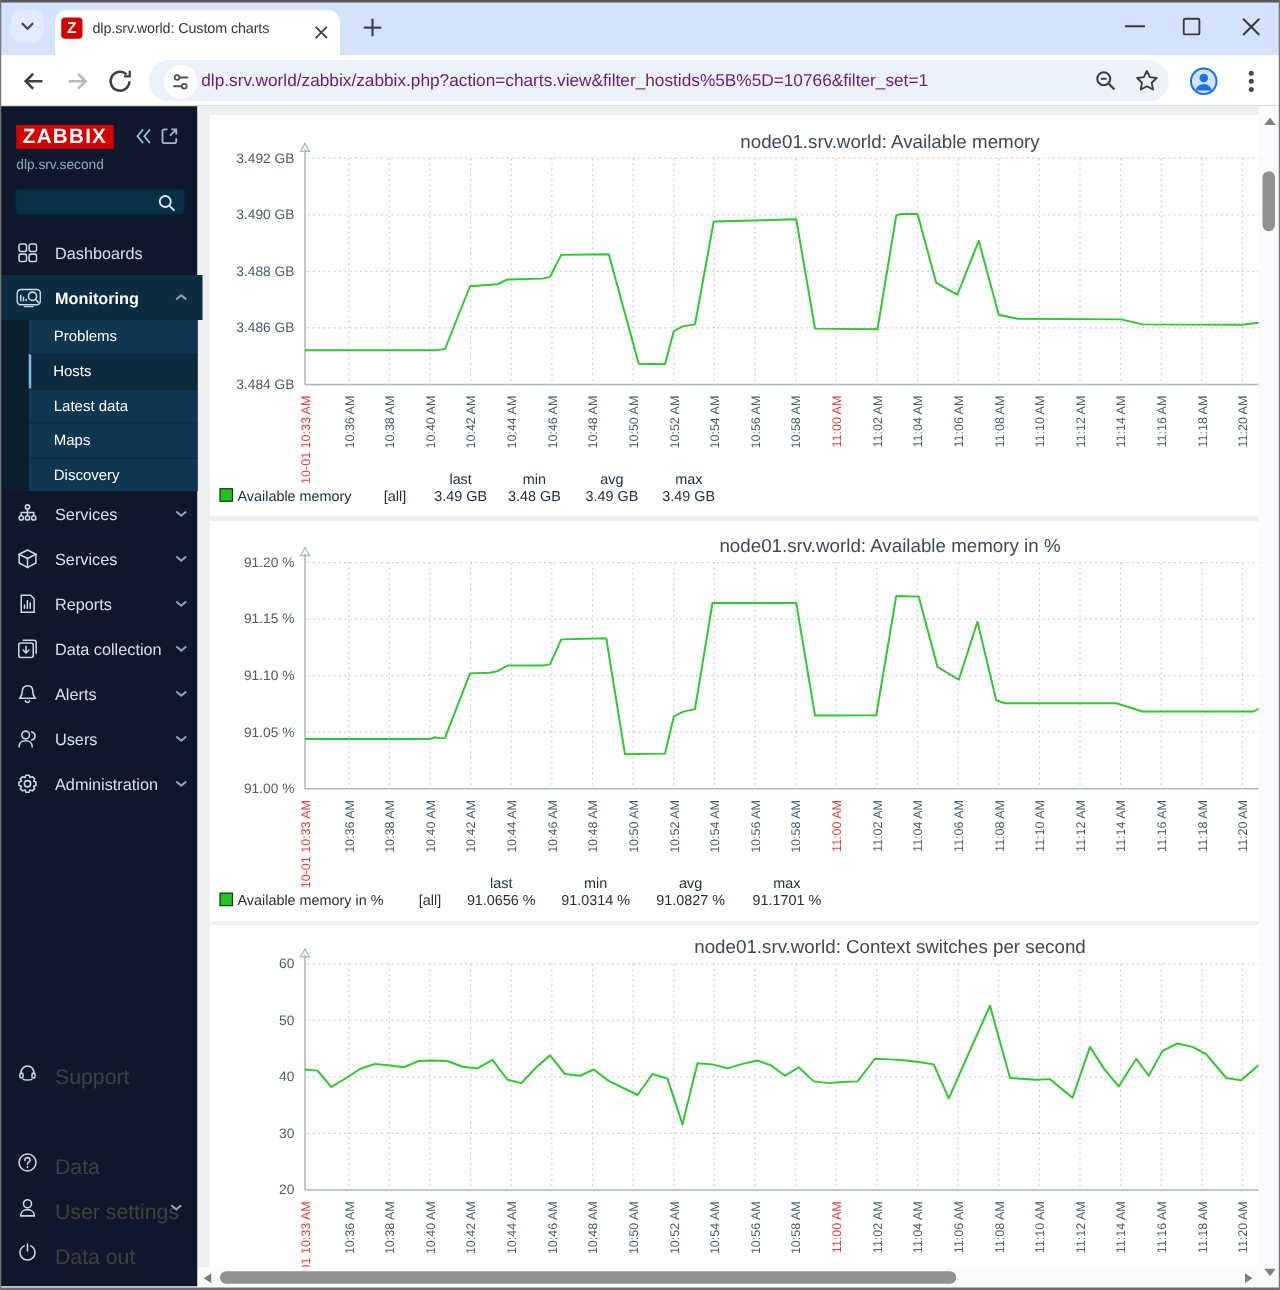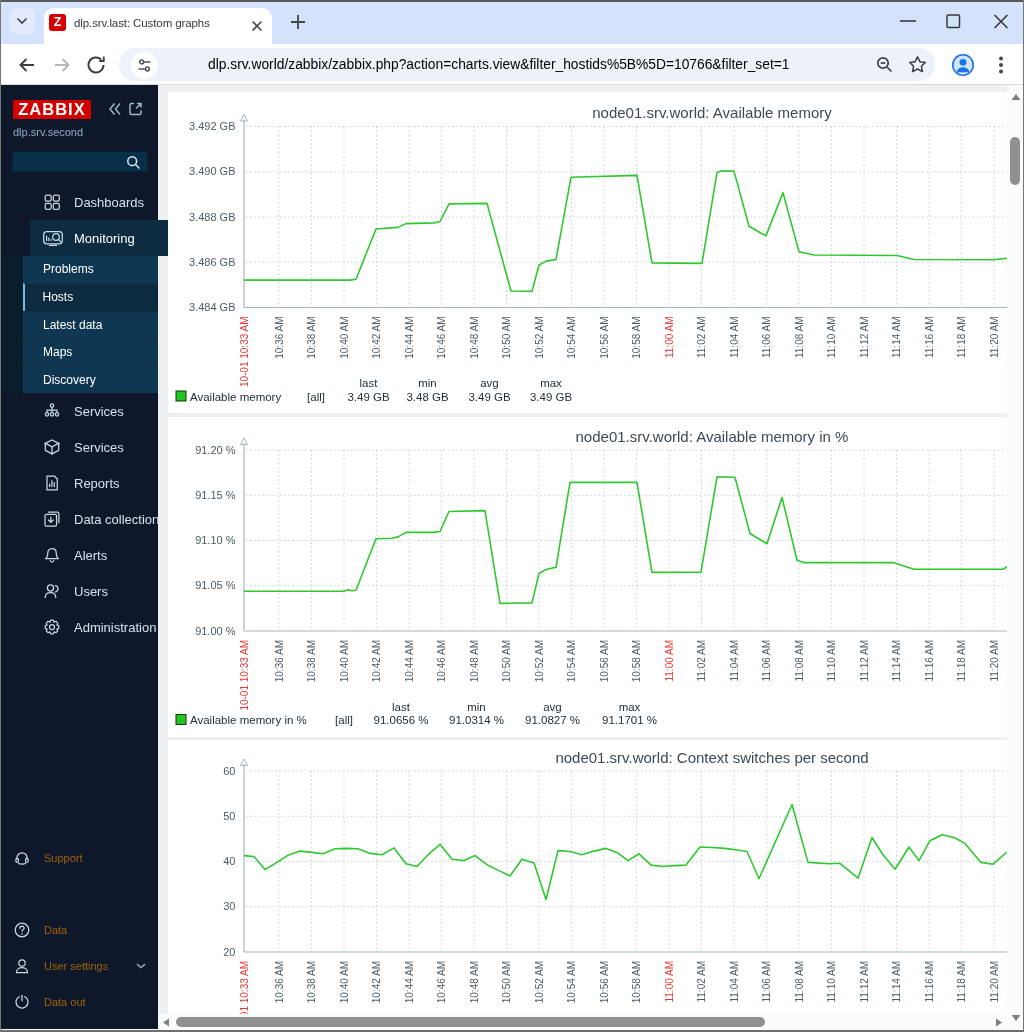--- a/index.html
+++ b/index.html
@@ -6,64 +6,64 @@
 #win { position:absolute; left:0; top:0; width:1024px; height:1032px; }
 #tabstrip { position:absolute; left:0; top:0; width:100%; height:44px; background:#d5e2fb; }
 #tabsearchbg { position:absolute; left:9px; top:8px; width:26px; height:26px; background:#e2ebfd; border-radius:8px; }
 #tab { position:absolute; left:44px; top:8px; width:228px; height:36px; background:#fff; border-radius:10px 10px 0 0; }
 #tab .fav { position:absolute; left:5px; top:6px; width:17px; height:17px; background:#d40000; border-radius:3px;
   color:#fff; font-size:12.5px; font-weight:bold; text-align:center; line-height:17px; }
 #tab .ttl { position:absolute; left:30px; top:9px; font-size:11.5px; color:#35393e; white-space:nowrap; letter-spacing:-0.1px; }
 #toolbar { position:absolute; left:0; top:44px; width:100%; height:41px; background:#fff; border-bottom:1px solid #d8dbde; }
 #omni { position:absolute; left:119px; top:4px; width:816px; height:33px; background:#edf1f9; border-radius:17px; }
 #omni .tunec { position:absolute; left:12px; top:3.5px; width:27px; height:27px; background:#fff; border-radius:50%; }
-#omni .url2 { position:absolute; left:42px; top:9px; font-size:13.8px; color:#000000; white-space:nowrap;margin-left:47px; }
+#omni .url2 { position:absolute; left:42px; top:9px; font-size:13.8px; color:#701a75; white-space:nowrap; }
 #sidebar { position:absolute; left:0; top:85px; width:158px; height:944px; background:#0f172a; }
 #logo { position:absolute; left:13px; top:15px; width:78px; height:19px; background:#d40000; color:#fff;
   font-weight:bold; font-size:16.5px; letter-spacing:1px; text-align:center; line-height:19px; }
 #srvname { position:absolute; left:13px; top:41px; font-size:11px; color:#8fadc0; }
 #searchbox { position:absolute; left:12px; top:66px; width:136px; height:21px; background:#093049; border:1px solid #052437; border-radius:3px; }
 #menus { position:absolute; left:0; top:0; width:158px; height:1032px; }
-.mrow { position:absolute; left:0; width:162px; height:36px;margin-left:30px; }
-.mrow.sel { background:#0e2c41; }
+.mrow { position:absolute; left:0; width:162px; height:36px; }
+.mrow.sel { background:#0e2c41;font-weight:bold; }
 .mi { position:absolute; left:14px; top:10px; }
 .mtxt { position:absolute; left:44px; top:11px; font-size:13px; color:#d3e3ee; }
 .chev { position:absolute; right:12px; top:15px; }
 .submenu { position:absolute; left:0; top:256px; width:158px; height:137px; background:#0a1d2b; }
 .srow { position:absolute; left:23px; width:135px; height:27.4px; background:#103752; color:#fff;
   font-size:12px; line-height:27.4px; padding-left:20px; border-top:1px solid #0c2e45; }
 .srow:nth-child(1) { top:0; border-top:none; }
 .srow:nth-child(2) { top:27.4px; }
 .srow:nth-child(3) { top:54.8px; }
 .srow:nth-child(4) { top:82.2px; }
 .srow:nth-child(5) { top:109.6px; }
 .srow.hostsel { background:#0c2b3f; border-left:2.5px solid #76bbe7; padding-left:17.5px; }
 .brow { position:absolute; left:0; width:158px; height:36px; }
-.btxt { position:absolute; left:44px; top:11.5px; font-size:11px; color:#a16207; }
+.btxt { position:absolute; left:44px; top:11.5px; font-size:17px; color:#404040; }
 #content { position:absolute; left:158px; top:85px; width:849px; height:929px; background:#edeff1; }
 .card { position:absolute; left:168px; width:856px; background:#fff; overflow:hidden; }
 #vsb { position:absolute; left:1007px; top:85px; width:17px; height:945px; background:#fafbfc; }
 #vsb .thumb { position:absolute; left:3px; top:52px; width:10px; height:48px; background:#909090; border-radius:5px; }
 #hsb { position:absolute; left:158px; top:1014px; width:849px; height:16px; background:#fafbfc; }
 #hsb .thumb { position:absolute; left:18px; top:3px; width:589px; height:10px; background:#909090; border-radius:5px; }
 #frame-t { position:absolute; left:0; top:0; width:100%; height:2px; background:#585858; }
 #frame-b { position:absolute; left:0; top:1030px; width:100%; height:2px; background:#6e6e6e; }
 #frame-l { position:absolute; left:0; top:0; width:1px; height:100%; background:#767676; }
 #frame-r { position:absolute; left:1023px; top:0; width:1px; height:100%; background:#767676; }
 </style></head>
 <body>
 <div id="win">
   <div id="tabstrip">
     <div id="tabsearchbg"></div>
     <svg style="position:absolute;left:15px;top:15px" width="14" height="12" viewBox="0 0 14 12" fill="none" stroke="#42464b" stroke-width="1.7">
         <path d="M2.5 3.5 L7 8 L11.5 3.5"></path>
       </svg>
     <div id="tab">
       <div class="fav">Z</div>
-      <div class="ttl">dlp.srv.last: Custom graphs</div>
+      <div class="ttl">dlp.srv.world: Custom charts</div>
       <svg style="position:absolute;left:207px;top:12px" width="12" height="12" viewBox="0 0 12 12" fill="none" stroke="#45494e" stroke-width="1.6">
           <path d="M1.5 1.5 L10.5 10.5 M10.5 1.5 L1.5 10.5"></path>
         </svg>
     </div>
     <svg style="position:absolute;left:289px;top:13px" width="18" height="18" viewBox="0 0 18 18" fill="none" stroke="#42464b" stroke-width="1.8">
         <path d="M9 2 V16 M2 9 H16"></path>
       </svg>
     <svg style="position:absolute;left:893px;top:0" width="30" height="44" viewBox="0 0 30 44" fill="none" stroke="#3a3a3a" stroke-width="1.6">
         <path d="M7 21 H23"></path>
       </svg>

